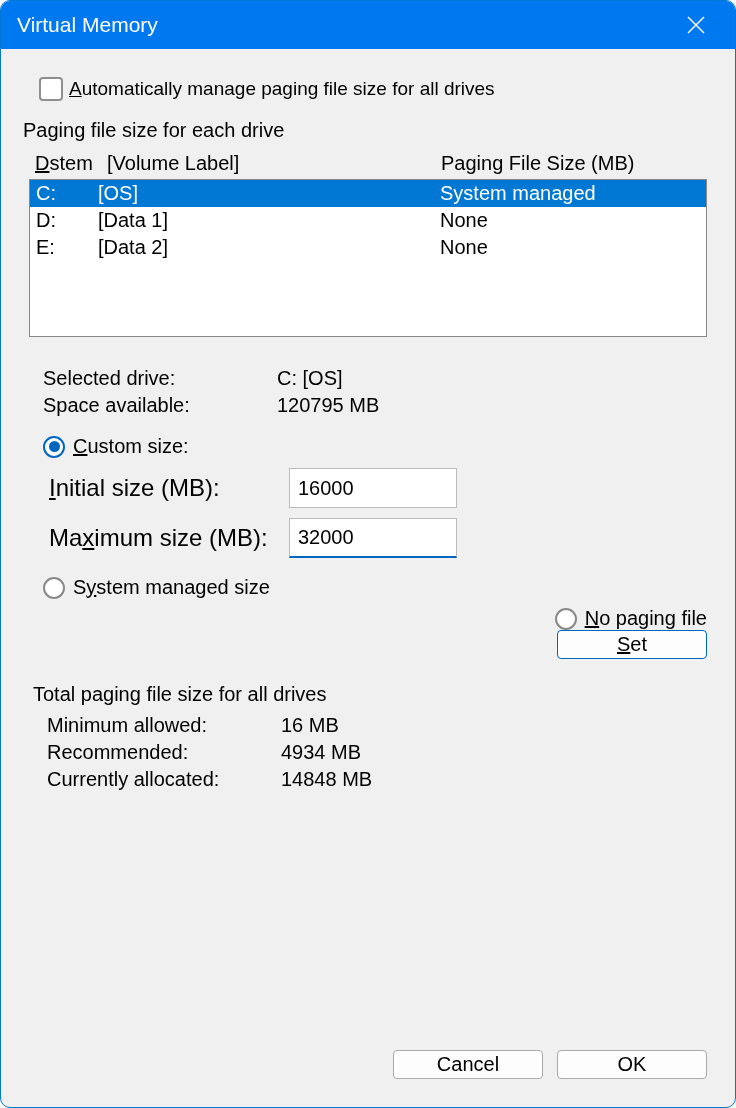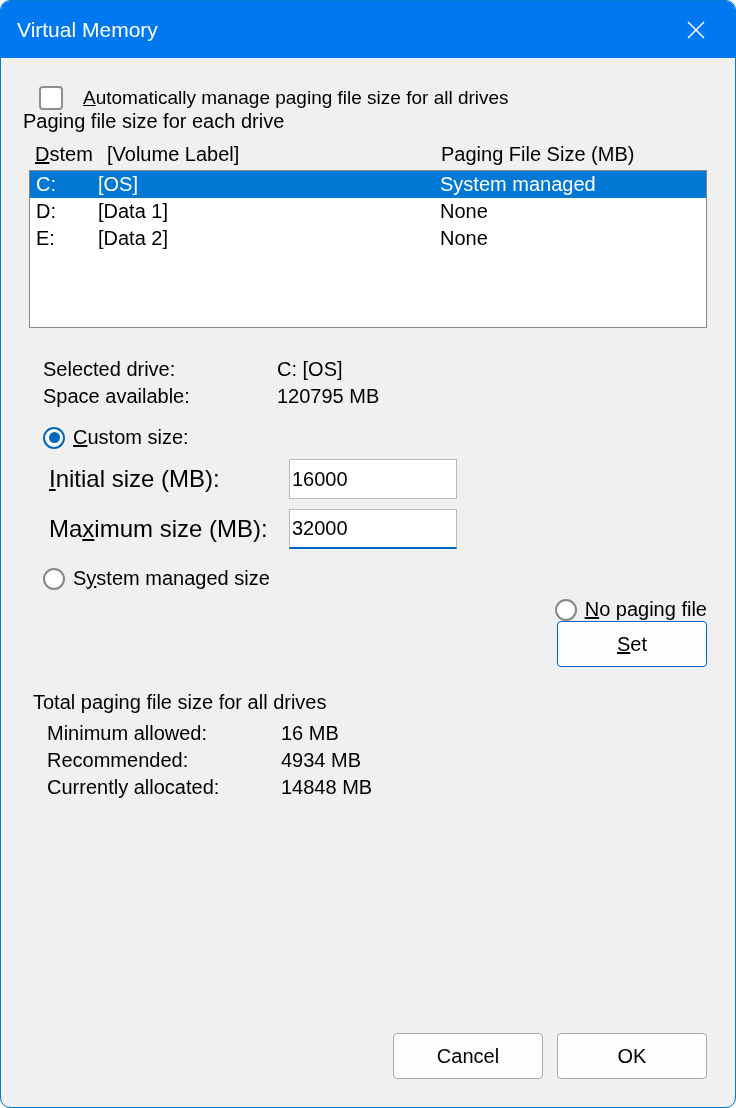--- a/index.html
+++ b/index.html
@@ -17,21 +17,21 @@
   border: 1px solid #0078d4;
   border-radius: 10px;
   overflow: hidden;
   display: flex;
   flex-direction: column;
   background: #f0f0f0;
 }
 .titlebar {
   background: #0078f0;
   color: #fff;
-  height: 57px;
+  height: 48px;
   display: flex;
   align-items: center;
   padding: 0 16px;
   font-size: 21px;
   font-weight: 400;
   gap: 33px;
 }
 .titlebar .title { flex: 1; }
 .close-btn {
   width: 46px;
@@ -45,21 +45,22 @@
 .content {
   flex: 1;
   padding: 28px 28px 0 28px;
   display: flex;
   flex-direction: column;
   color: #000;
 }
 .checkbox-row {
   display: flex;
   align-items: center;
-  gap: 20px;
+  gap: 6px;
+  margin-bottom: 18px;
   padding-left: 10px;
 }
 .checkbox {
   width: 24px;
   height: 24px;
   border: 2px solid #8f8f8f;
   border-radius: 4px;
   background: #fff;
   cursor: pointer;
   flex-shrink: 0;
@@ -135,35 +136,35 @@
   display: flex;
   align-items: center;
   margin: 10px 0;
 }
 .input-label { width: 240px; font-size: 24px; }
 .text-input {
   width: 168px;
   height: 40px;
   border: 1px solid #bbb;
   background: #fff;
-  padding: 4px 2px;
+  padding: 4px 8px;
   font-size: 20px;
   font-family: inherit;
 }
 .text-input.focused { border-bottom: 2px solid #0067c0; }
 .set-row {
   display: flex;
   align-items: flex-end;
   margin: 6px 0 6px 14px;
   flex-direction: column;
 }
 .set-spacer { flex: 1; }
 .btn {
   min-width: 150px;
-  height: 46px;
+  height: 29px;
   border: 1px solid #aaa;
   border-radius: 4px;
   background: #fdfdfd;
   font-size: 20px;
   font-family: inherit;
   cursor: pointer;
   display: flex;
   align-items: center;
   justify-content: center;
 }

